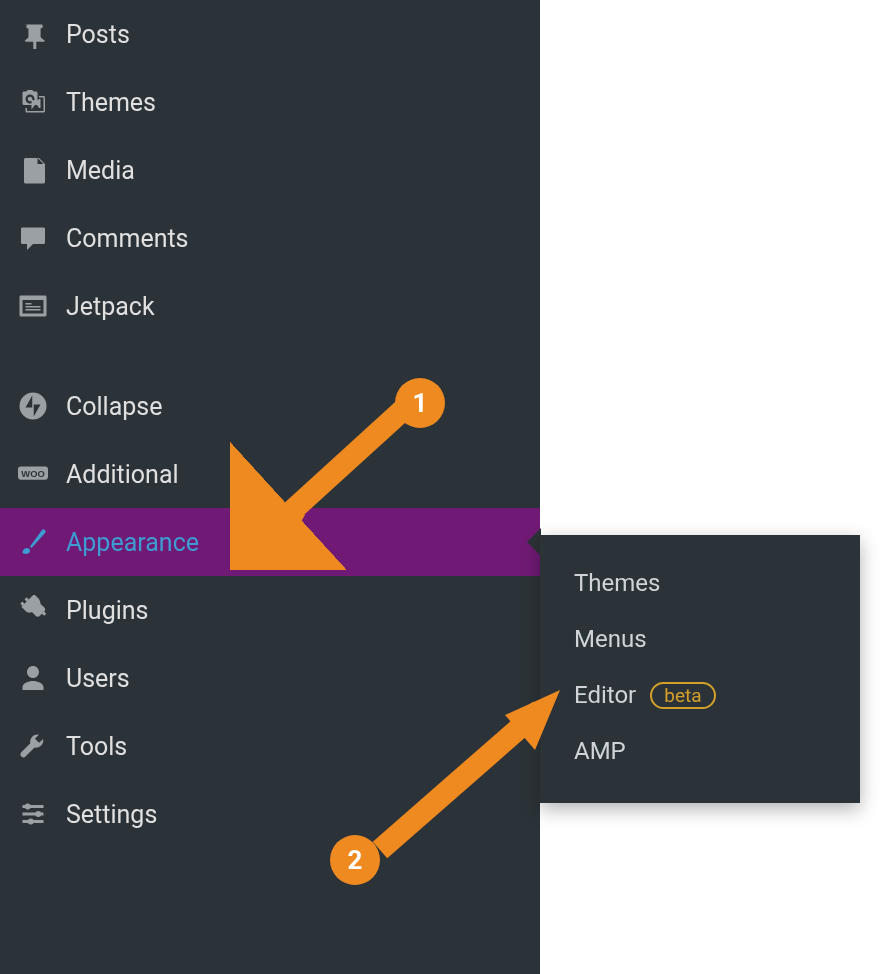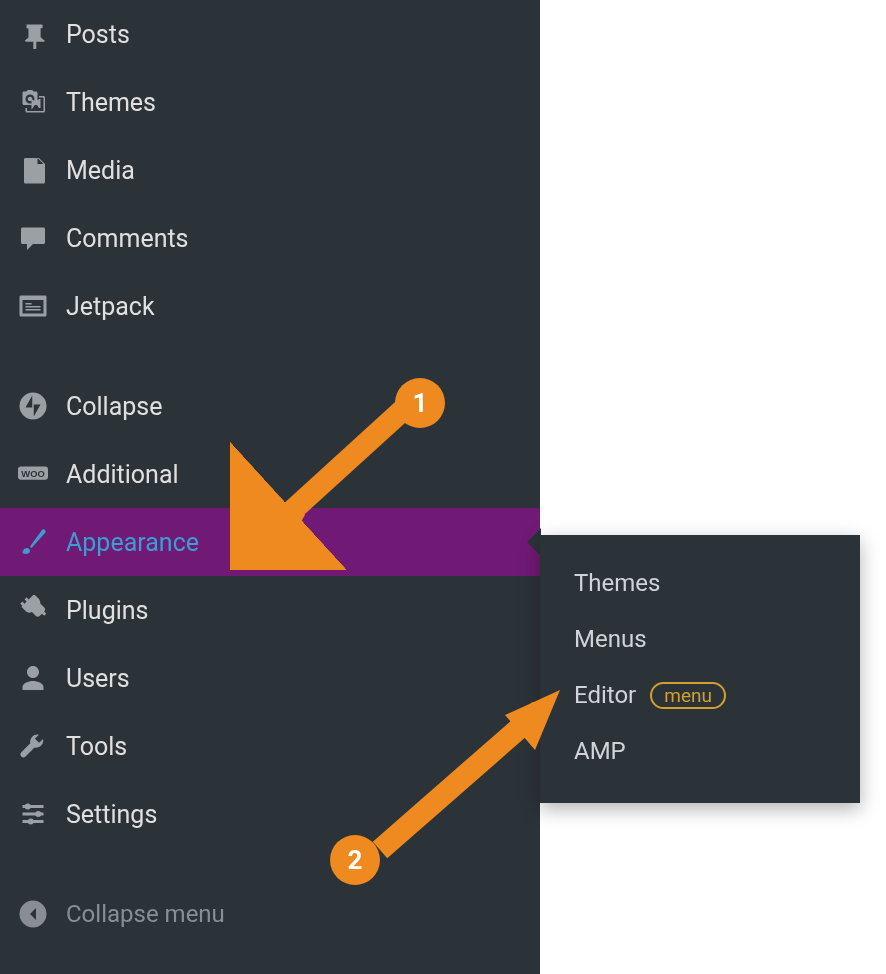--- a/index.html
+++ b/index.html
@@ -214,41 +214,32 @@
           <circle cx="6.5" cy="5" r="2"></circle>
           <circle cx="13.5" cy="10" r="2"></circle>
           <circle cx="8.5" cy="15" r="2"></circle>
         </svg>
     </span>
     <span>Settings</span>
   </div>
 
   <div class="spacer"></div>
 
-  <div class="menu-item collapse">
-    <span class="icon-wrap">
-      <svg viewBox="0 0 20 20">
-          <circle cx="10" cy="10" r="9"></circle>
-          <path fill="#2c3338" d="M12 6l-4 4 4 4V6z"></path>
-        </svg>
-    </span>
-    <span>Collapse menu</span>
-  </div>
 </div>
 
 <div class="submenu">
   <div class="submenu-item">
     <span>Themes</span>
   </div>
   <div class="submenu-item">
     <span>Menus</span>
   </div>
   <div class="submenu-item">
     <span>Editor</span>
-    <span class="badge">menu</span>
+    <span class="badge">beta</span>
   </div>
   <div class="submenu-item">
     <span>AMP</span>
   </div>
 </div>
 
 <svg class="anno-svg" style="left:230px; top:390px;" width="200" height="180">
   <defs>
     <marker id="ah1" markerWidth="10" markerHeight="10" refX="2" refY="5" orient="auto">
       <path d="M0,0 L10,5 L0,10 z" fill="#ee8a1f"></path>

